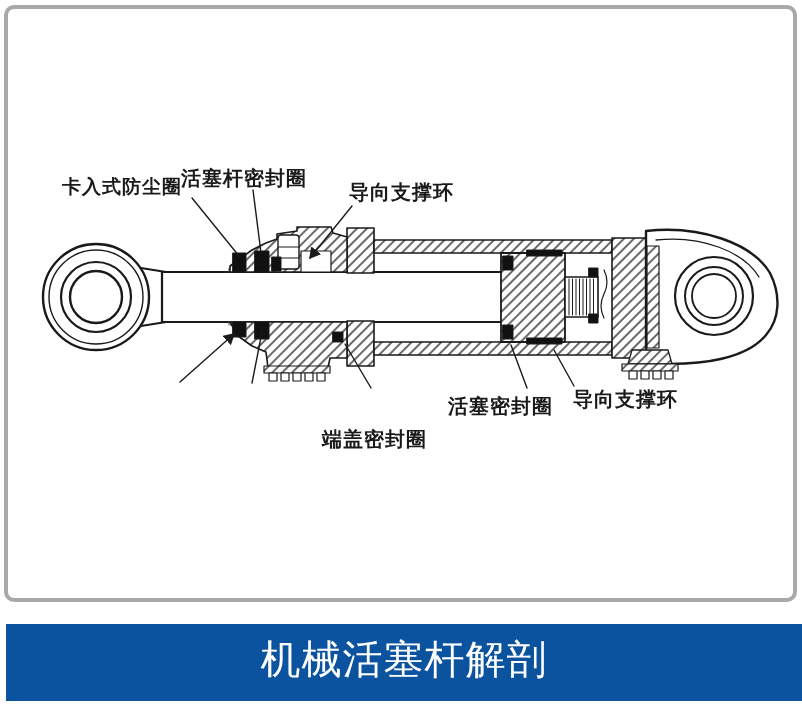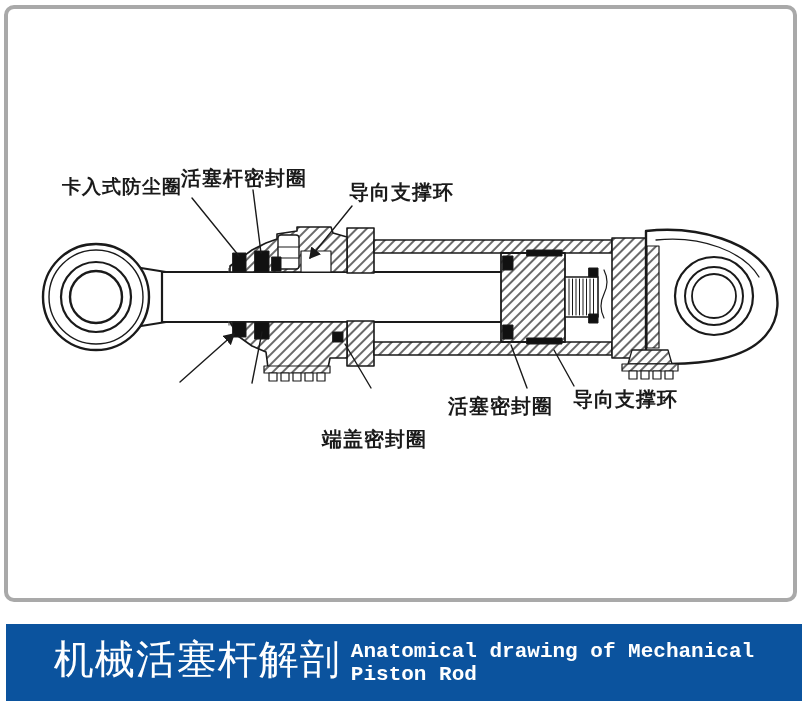--- a/index.html
+++ b/index.html
@@ -160,19 +160,15 @@
   <div class="part-label" style="left:62px; top:174px; font-size:19px;">卡入式防尘圈</div>
   <div class="part-label" style="left:181px; top:165px; font-size:20px;">活塞杆密封圈</div>
   <div class="part-label" style="left:349px; top:179px; font-size:20px;">导向支撑环</div>
 
   <div class="part-label" style="left:322px; top:393px; font-size:20px;margin-top:33px;">端盖密封圈</div>
   <div class="part-label" style="left:448px; top:393px; font-size:20px;text-align:center;">活塞密封圈</div>
   <div class="part-label" style="left:573px; top:386px; font-size:20px;">导向支撑环</div>
 
   <div class="footer-bar">
     <div class="footer-zh">机械活塞杆解剖</div>
-    <div class="footer-en">
-      <div>Anatomical drawing of Mechanical</div>
-      <div>Piston Rod</div>
-    </div>
   </div>
 
 </div>
 
 </body></html>

